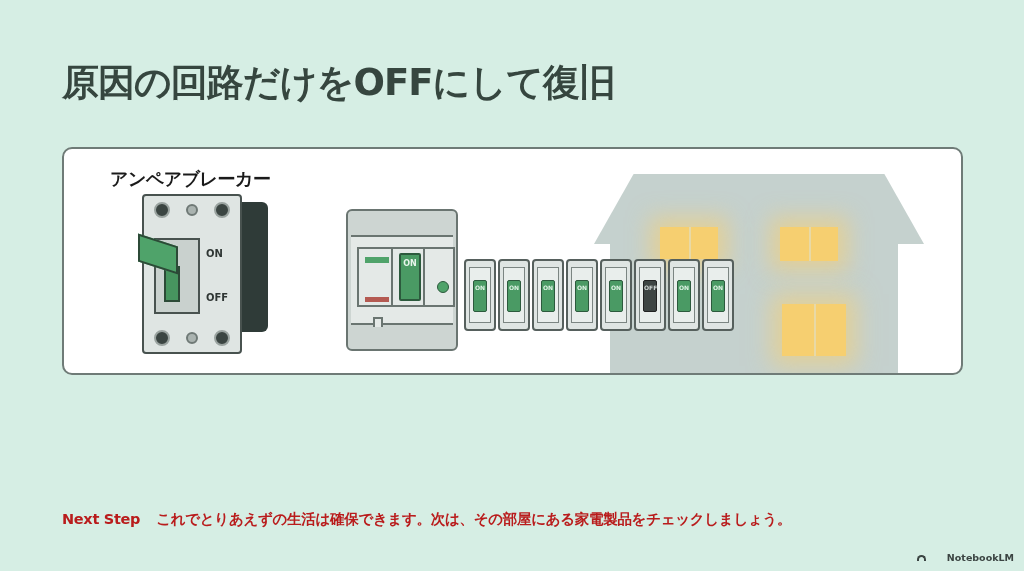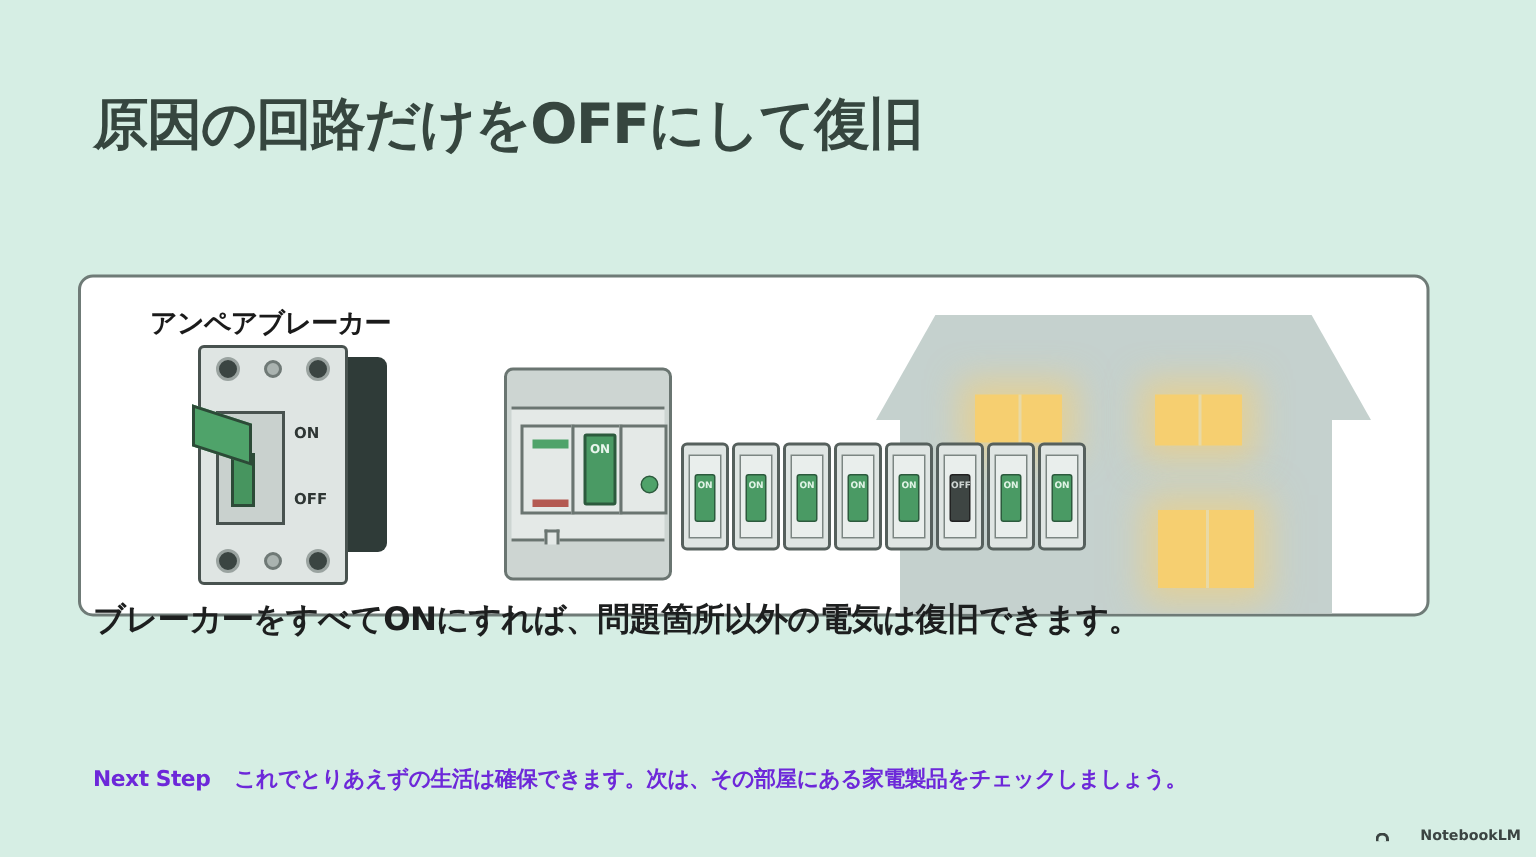--- a/index.html
+++ b/index.html
@@ -9,22 +9,22 @@
     font-family: "DejaVu Sans", "Liberation Sans", sans-serif;
     color: #1e2322;
     position: relative;
   }
   .title {
     position: absolute; left: 62px; top: 58px;
     font-size: 37px; font-weight: bold; color: #36463f;
     letter-spacing: -1px; white-space: nowrap;
   }
   .panel {
-    position: absolute; left: 52px; top: 147px; width: 901px; height: 228px;
-    background: #ffffff; border: 2px solid #6f7b77; border-radius: 10px; overflow: hidden; margin-top: 36px;
+    position: absolute; left: 62px; top: 147px; width: 901px; height: 228px;
+    background: #ffffff; border: 2px solid #6f7b77; border-radius: 10px; overflow: hidden;
   }
   .lbl { position: absolute; font-size: 18px; font-weight: bold; color: #1a1a1a; white-space: nowrap; letter-spacing: -0.5px; }
 
   
   .amp { position: absolute; left: 68px; top: 45px; width: 140px; height: 165px; }
   .amp .side { position: absolute; left: 100px; top: 8px; width: 36px; height: 130px; background: #2f3b38; border-radius: 0 6px 6px 0; }
   .amp .body { position: absolute; left: 10px; top: 0; width: 100px; height: 160px; background: #dfe5e3; border: 2px solid #48524f; border-radius: 4px; }
   .amp .hole { position: absolute; width: 16px; height: 16px; border-radius: 50%; background: #3b4542; border: 2px solid #9aa3a0; }
   .amp .hole.s { width: 12px; height: 12px; background: #aab3b0; border-color: #6f7976; }
   .amp .window { position: absolute; left: 10px; top: 42px; width: 46px; height: 76px; background: #c9d1ce; border: 2px solid #48524f; }
@@ -53,21 +53,21 @@
   .mini { width: 32px; height: 72px; background: #dfe5e3; border: 2px solid #56605d; border-radius: 4px; position: relative; }
   .mini .frame { position: absolute; left: 3px; top: 6px; width: 22px; height: 56px; border: 1px solid #7b8582; background: #e9eeec; }
   .mini .sw { position: absolute; left: 3px; top: 12px; width: 14px; height: 32px; background: #4a9a64; border: 1px solid #2c5a3d; border-radius: 2px; color: #dff3e5; font-size: 6px; font-weight: bold; text-align: center; padding-top: 3px; }
   .mini.off .sw { background: #3e4543; border-color: #222; color: #cfd5d3; }
 
   .body-text {
     position: absolute; left: 62px; top: 396px; width: 920px;
     font-size: 21.5px; font-weight: bold; line-height: 36px; color: #1d1f1f; letter-spacing: -0.4px;
   }
   .next {
-    position: absolute; left: 62px; top: 510px; font-size: 14.5px; font-weight: bold; color: #6d28d9; white-space: nowrap; letter-spacing: -0.3px;
+    position: absolute; left: 62px; top: 510px; font-size: 14.5px; font-weight: bold; color: #b91c1c; white-space: nowrap; letter-spacing: -0.3px;
   }
   .next .label { margin-right: 16px; }
   .brand {
     position: absolute; right: 10px; top: 552px; font-size: 9.5px; color: #3b4442; display: flex; align-items: center; gap: 21px; font-weight: bold;
   }
   .brand .logo { width: 9px; height: 6px; border: 2px solid #3b4442; border-bottom: none; border-radius: 6px 6px 0 0; }
 </style>
 </head>
 <body>
 
@@ -153,21 +153,20 @@
       </div>
     <div class="mini">
         <div class="frame">
           <div class="sw">ON</div>
         </div>
       </div>
   </div>
 </div>
 
 <div class="body-text">
-  <div>ブレーカーをすべてONにすれば、問題箇所以外の電気は復旧できます。</div>
 </div>
 
 <div class="next">
   <span class="label">Next Step</span><span>これでとりあえずの生活は確保できます。次は、その部屋にある家電製品をチェックしましょう。</span>
 </div>
 
 <div class="brand">
   <span class="logo"></span>
   <span>NotebookLM</span>
 </div>

